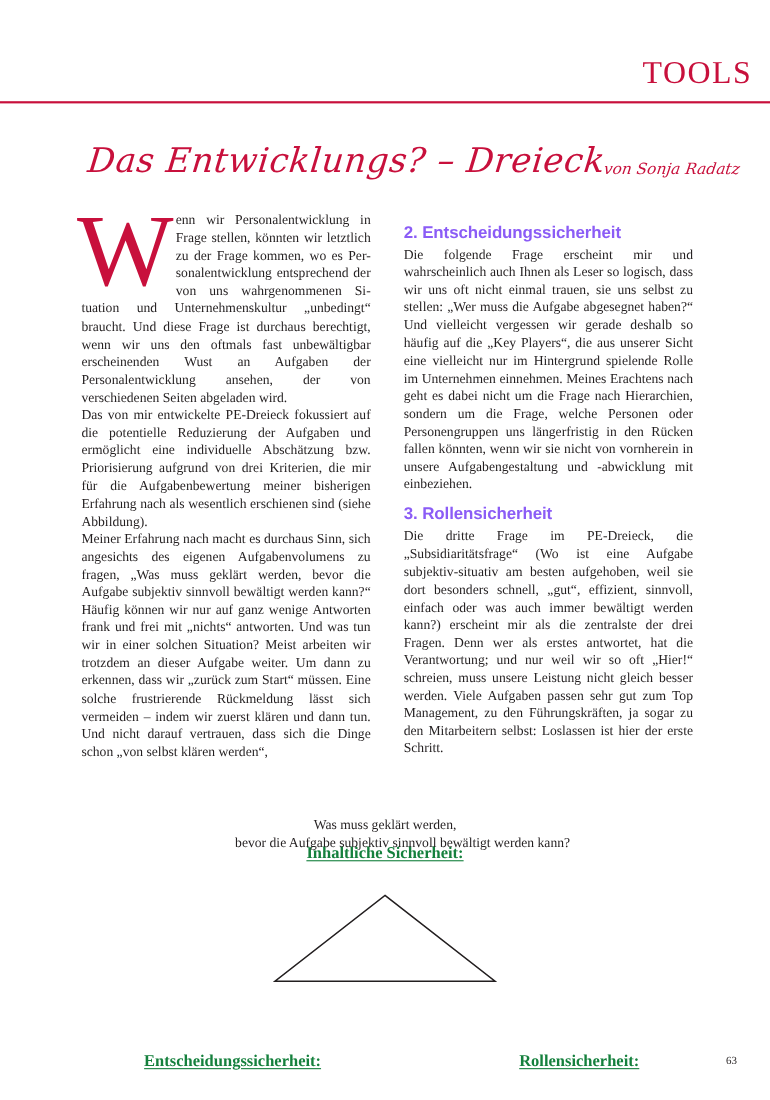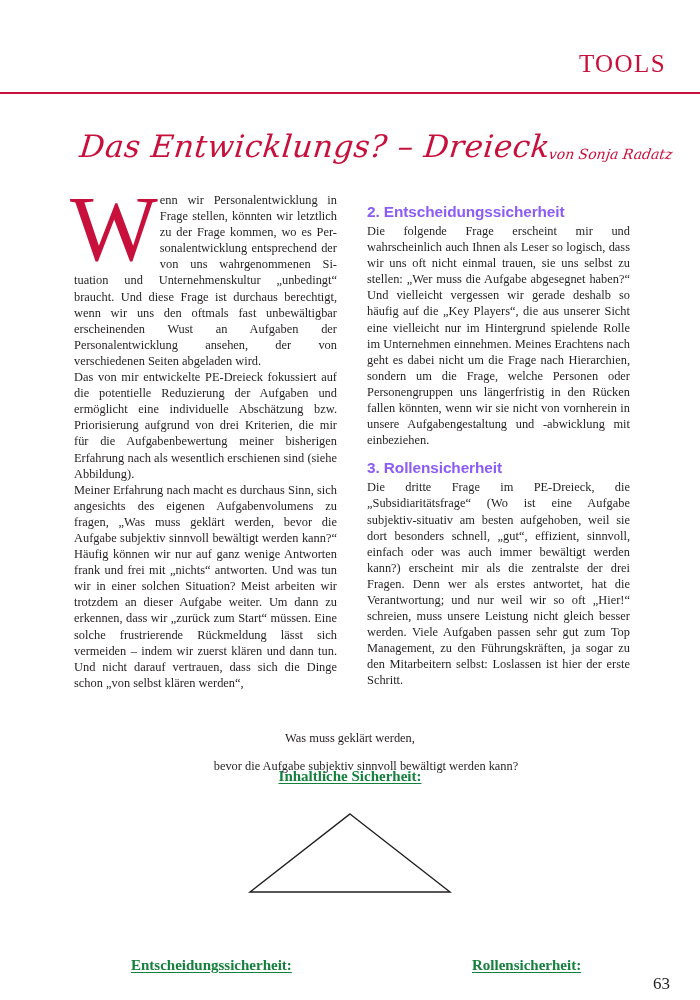--- a/index.html
+++ b/index.html
@@ -16,23 +16,23 @@
 
   .page {
     position: absolute;
     inset: 0;
   }
 
   
   .header-kicker {
     position: absolute;
     top: 50px;
-    right: 34px;
-    font-family: "Liberation Serif", serif;
-    font-size: 25px;
+    right: 16px;
+    font-family: "Liberation Serif", serif;
+    font-size: 29px;
     letter-spacing: 1.4px;
     color: #c8103c;
     font-weight: 400;
   }
   .header-rule {
     position: absolute;
     top: 92px;
     left: 0px;
     right: 0px;
     height: 2px;
@@ -149,21 +149,21 @@
     white-space: nowrap;
   }
   .dg-top-title {
     left: 50%;
     transform: translateX(-50%);
     top: 8px;
   }
   .dg-top-line1 {
     left: 50%;
     transform: translateX(-50%);
-    top: 18px;
+    top: 30px;
   }
   .dg-top-line2 {
     left: 50%;
     transform: translateX(-50%);
     top: 46px;
     padding-left: 32px;
   }
   .triangle-wrap {
     position: absolute;
     left: 0;
@@ -172,23 +172,23 @@
     height: 100px;
   }
   .dg-bl-title { left: 131px; top: 197px; }
   .dg-bl-text  { left: 88px;  top: 220px; }
   .dg-br-title { left: 472px; top: 197px; }
   .dg-br-text  { left: 356px; top: 220px; }
 
   .folio {
     position: absolute;
     right: 30px;
-    bottom: 6px;
-    font-family: "Liberation Serif", serif;
-    font-size: 17px;
+    bottom: 30px;
+    font-family: "Liberation Serif", serif;
+    font-size: 10px;
     color: #231f20;
   }
 </style>
 </head>
 <body>
 
 <div class="page">
 
   <div class="header-kicker">TOOLS</div>
   <div class="header-rule"></div>

